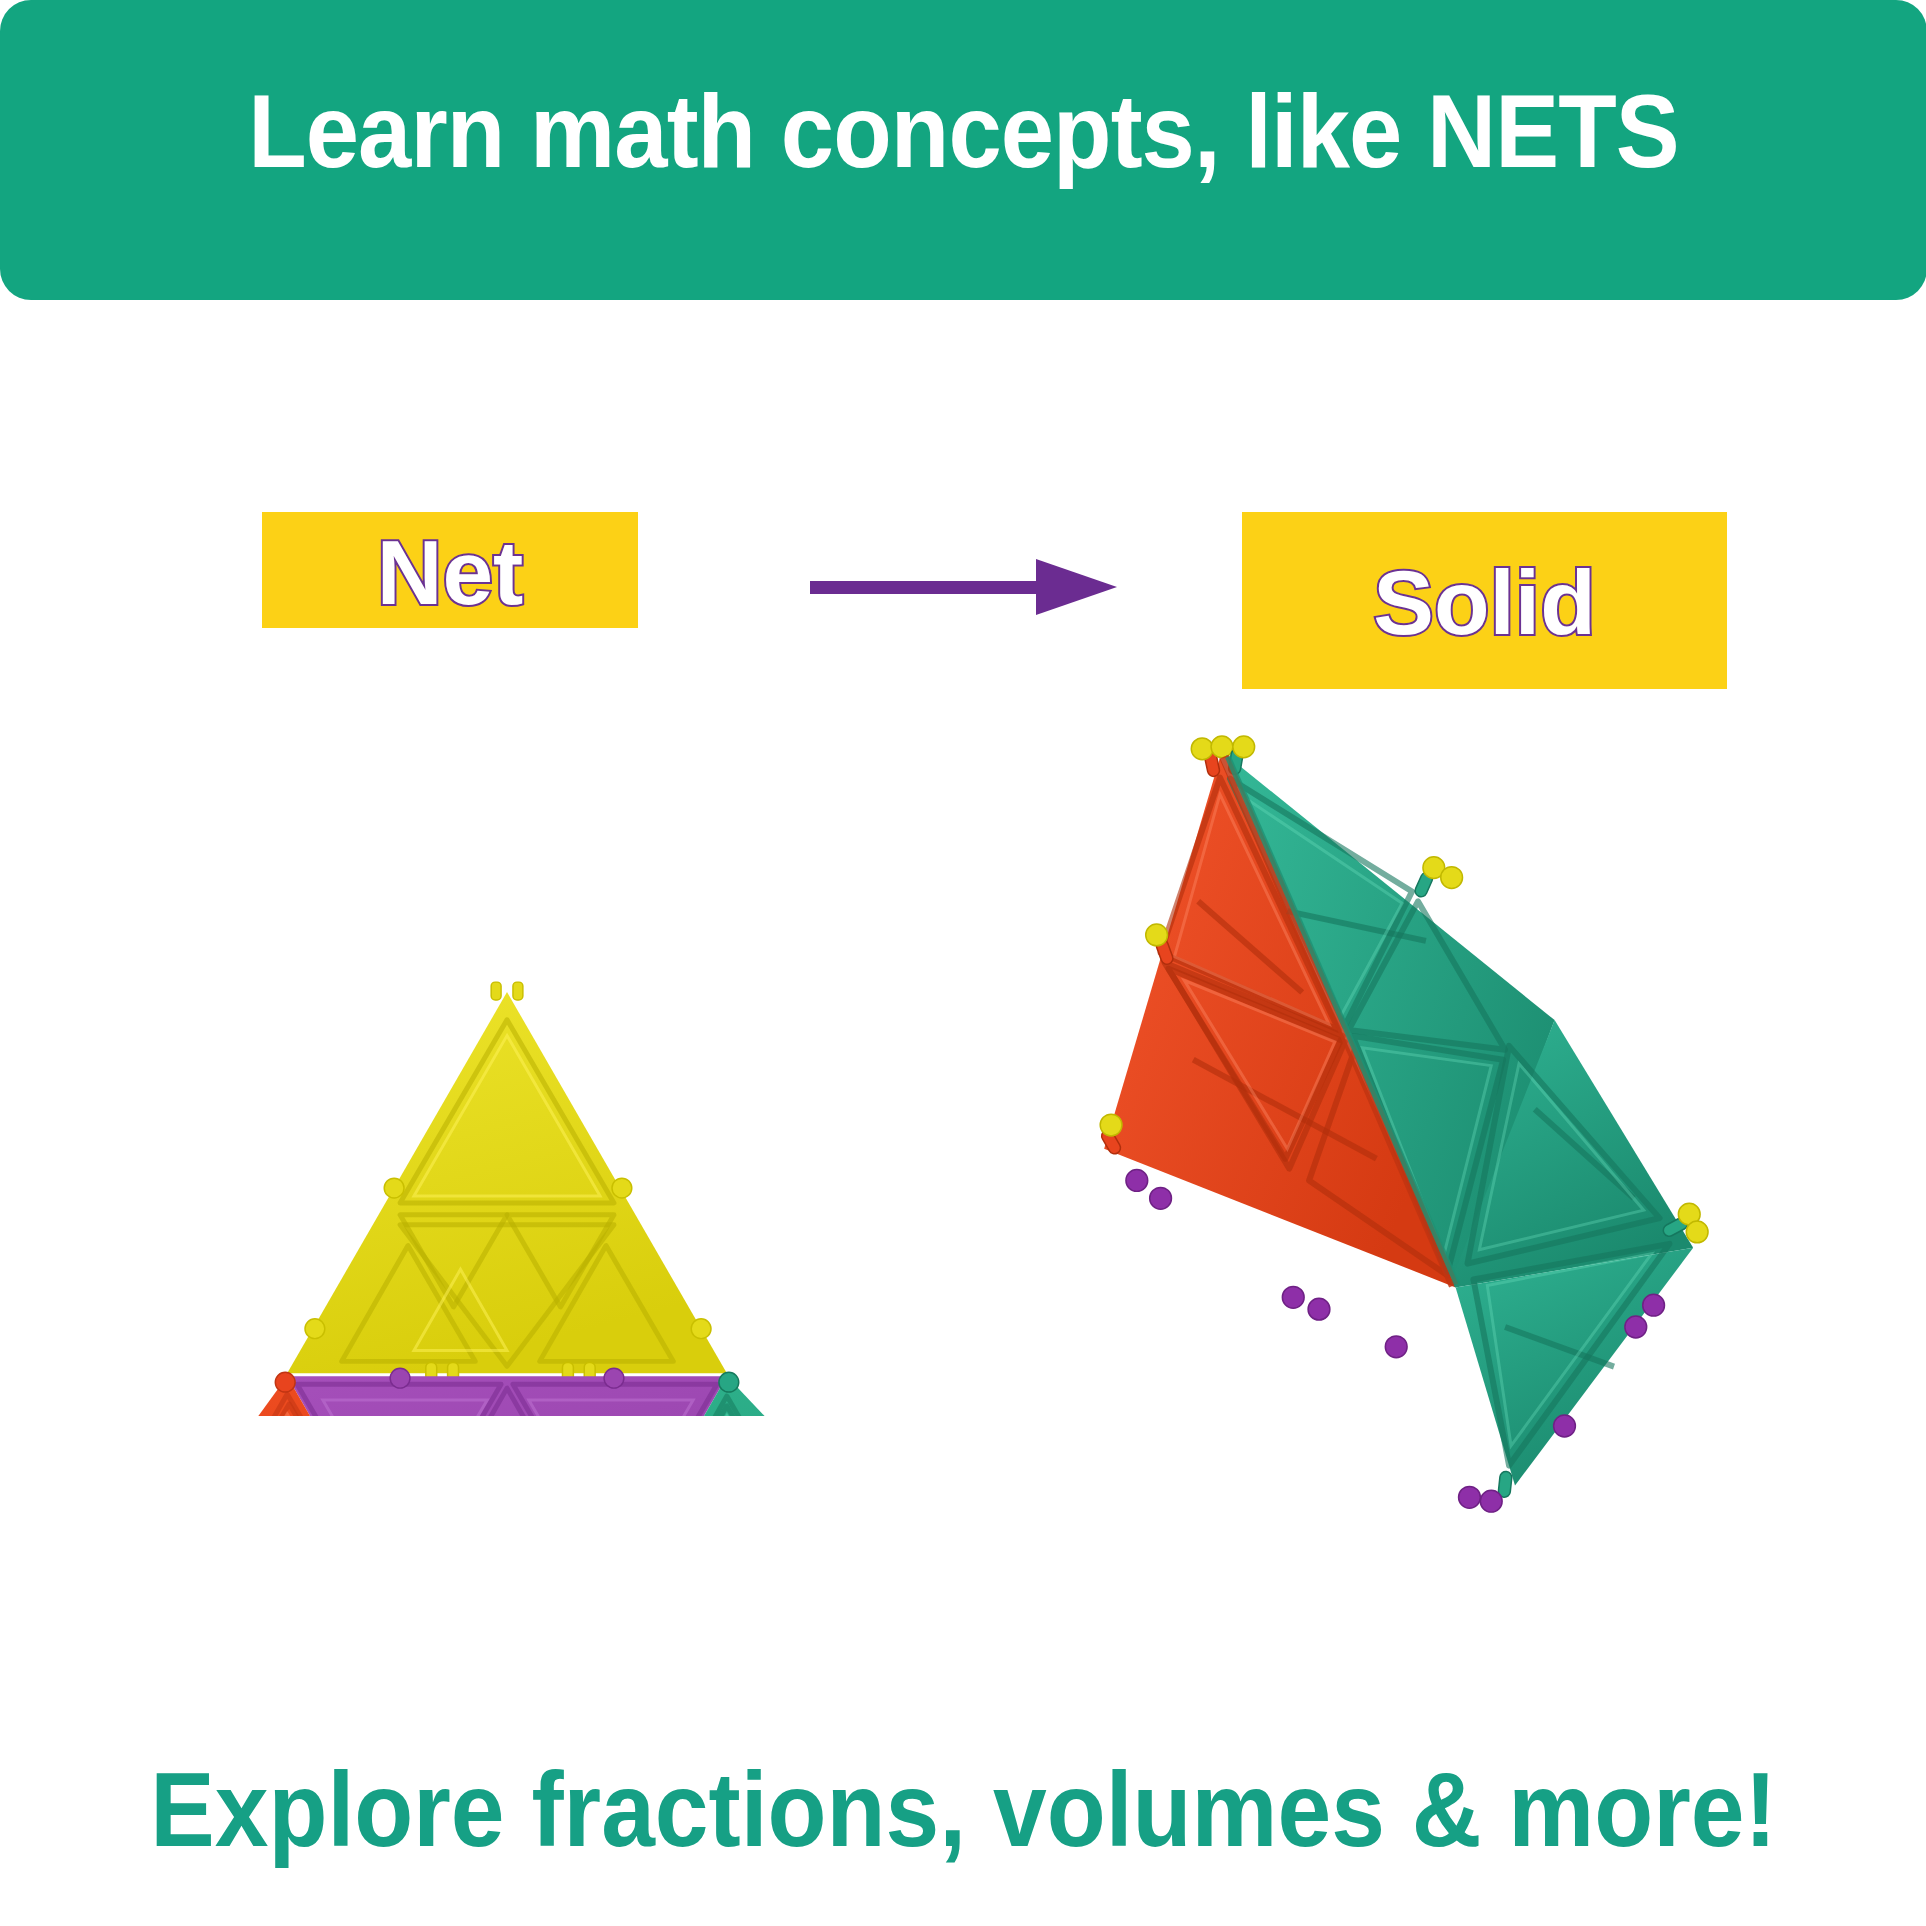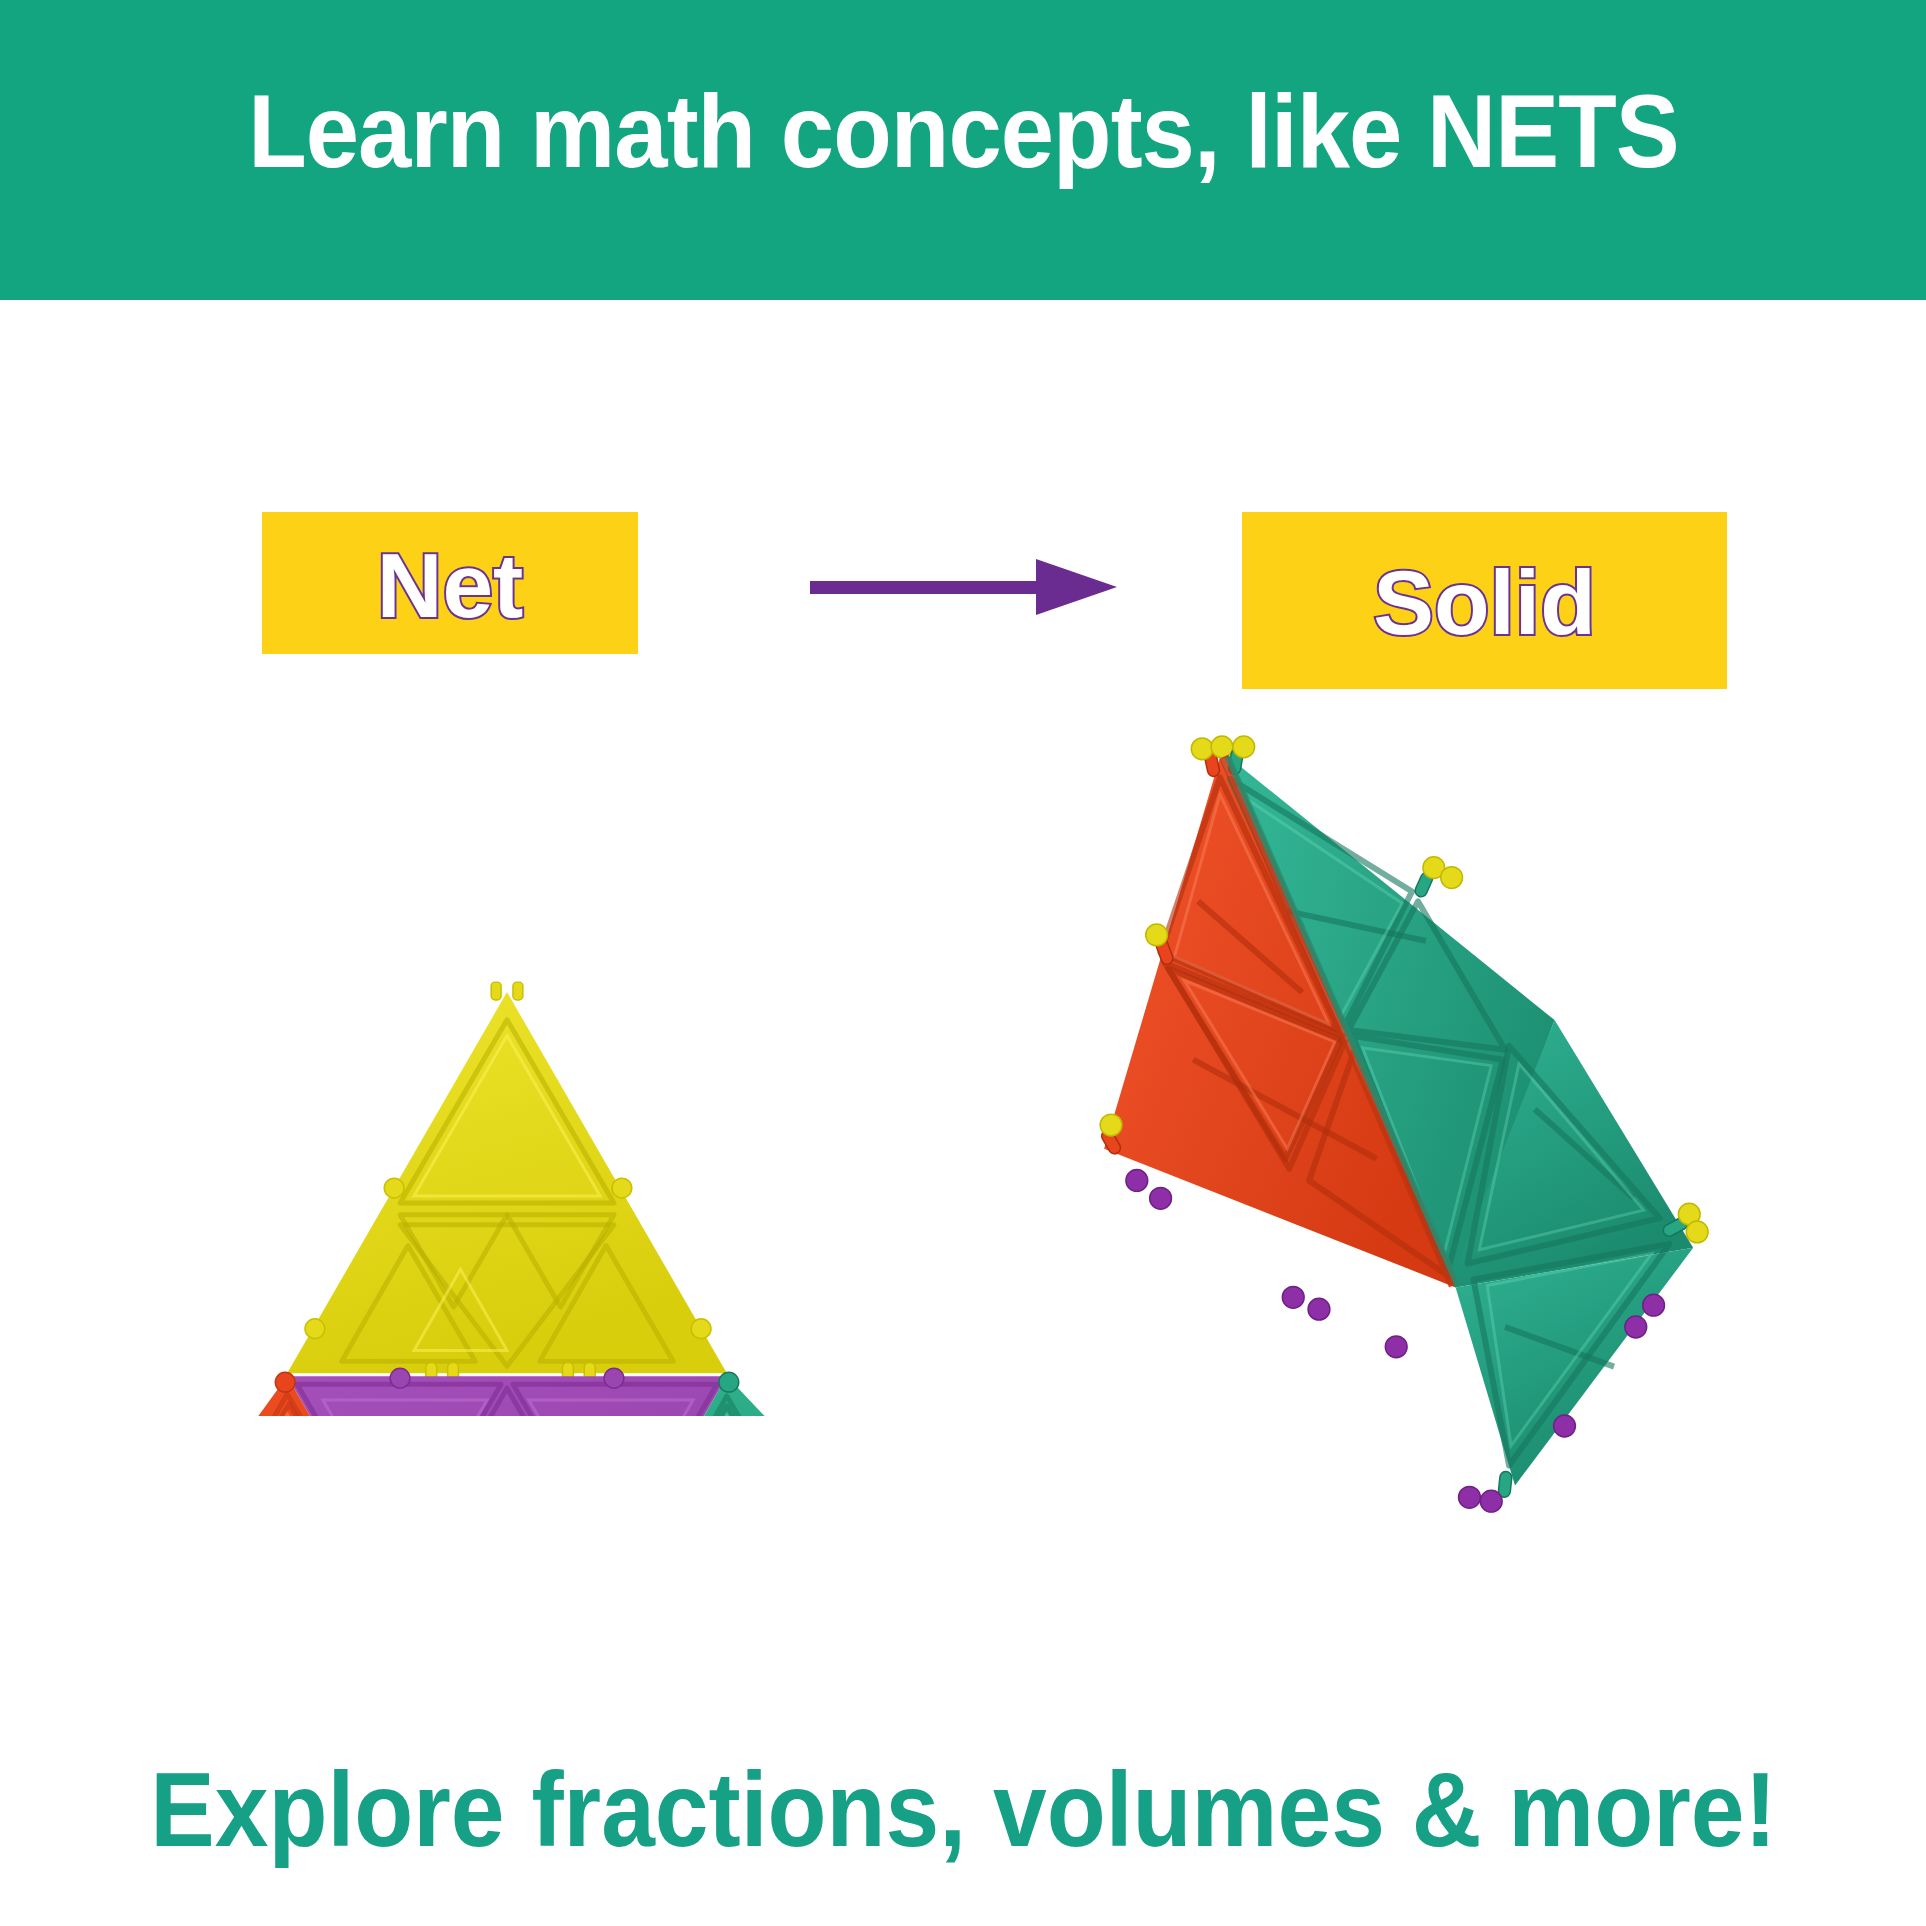--- a/index.html
+++ b/index.html
@@ -9,20 +9,21 @@
     font-family:"Liberation Sans", sans-serif;
     overflow:hidden;
     position:relative;
   }
   #stage{position:absolute;left:0;top:0;width:1927px;height:1927px;overflow:hidden;background:#fff;}
 
   
   .header-band{
     position:absolute;left:0;top:0;width:1927px;height:300px;
     background:#13A580;
+    border-radius:31px;
   }
   .header-title{
     position:absolute;left:0;top:77px;width:1927px;
     text-align:center;
     color:#ffffff;
     font-family:"Liberation Sans Narrow","Liberation Sans",sans-serif;
     font-weight:bold;
     font-size:103px;
     line-height:109px;
     letter-spacing:-1px;
@@ -30,21 +31,21 @@
     transform-origin:50% 50%;
     white-space:nowrap;
   }
 
   
   .chip{
     position:absolute;
     background:#FCD116;
     display:flex;align-items:center;justify-content:center;
   }
-  .chip-net{left:262px;top:512px;width:376px;height:142px;}
+  .chip-net{left:262px;top:512px;width:376px;height:116px;}
   .chip-solid{left:1242px;top:512px;width:485px;height:177px;}
   .chip-label{
     font-family:"Liberation Sans",sans-serif;
     font-weight:bold;
     font-size:91px;
     line-height:91px;
     color:#ffffff;
     -webkit-text-stroke:4px #6B3293;
     paint-order:stroke fill;
     letter-spacing:0px;

